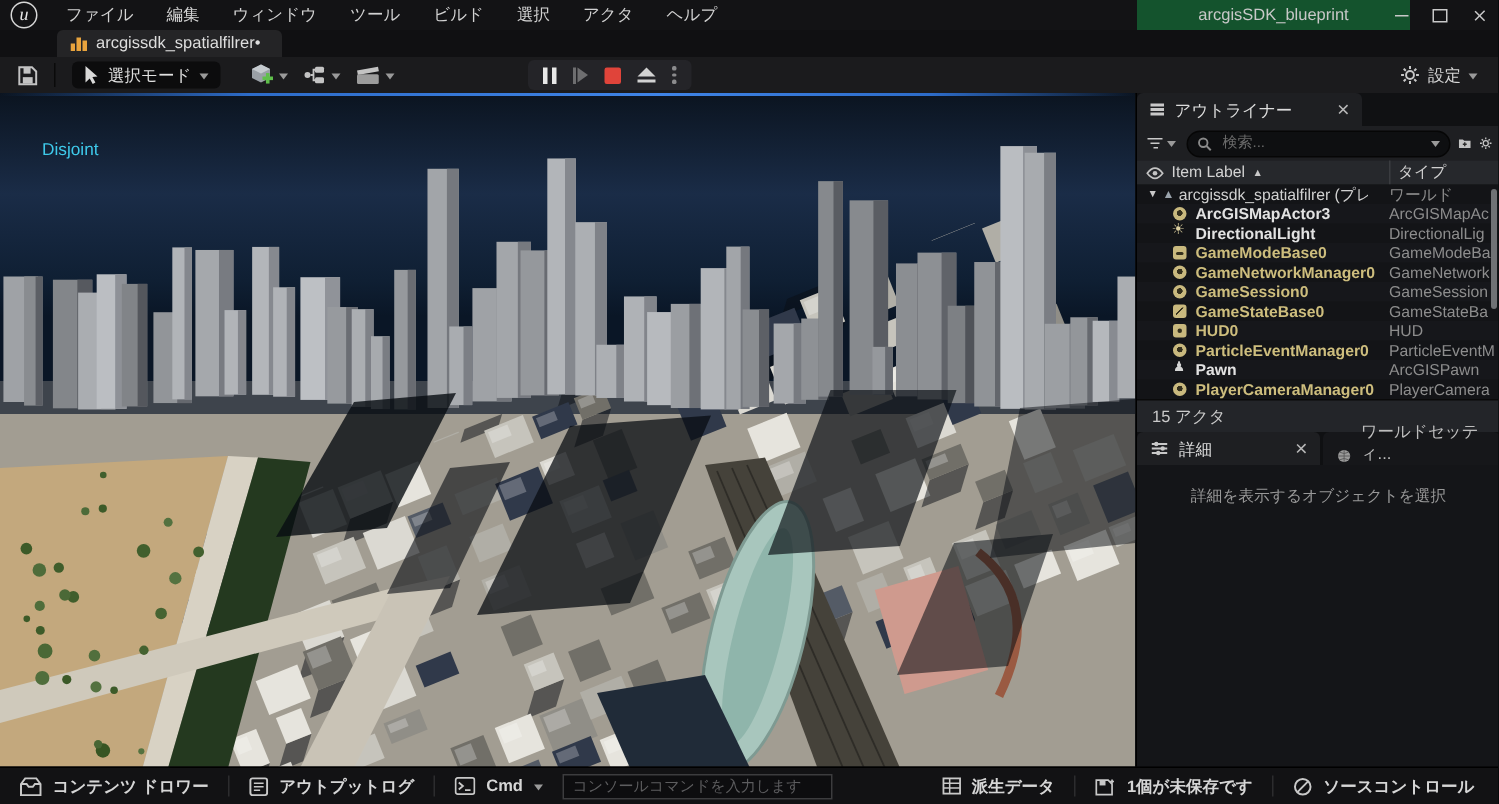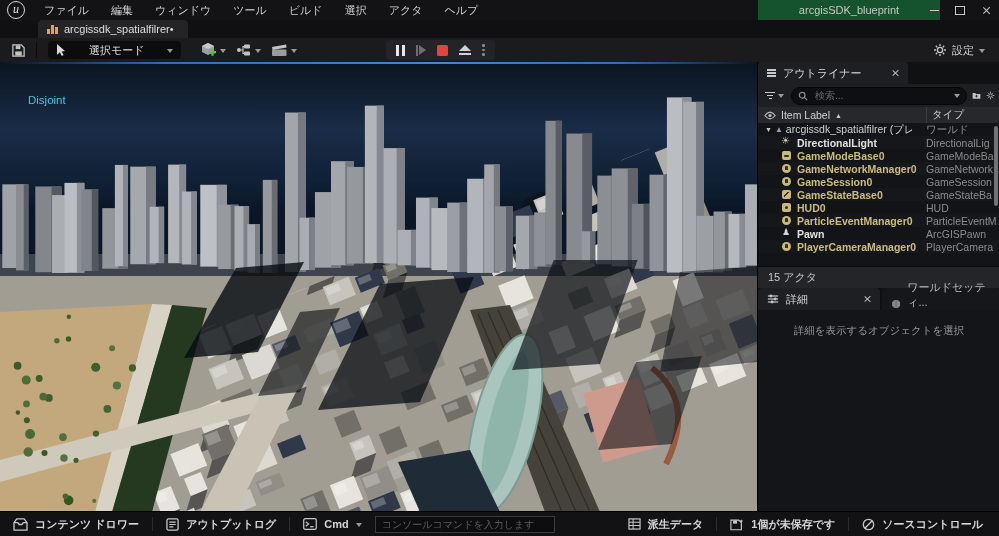--- a/index.html
+++ b/index.html
@@ -24,21 +24,21 @@
   .close-glyph::before{transform:rotate(45deg);}.close-glyph::after{transform:rotate(-45deg);}
   
   .tabrow{position:absolute;top:20px;left:0;right:0;height:18px;background:#101012;}
   .asset-tab{position:absolute;left:38px;top:0;height:18px;display:flex;align-items:center;gap:6px;
              background:#242426;padding:0 14px 0 9px;border-radius:4px 4px 0 0;color:#dedede;}
   
   .toolbar{position:absolute;top:38px;left:0;right:0;height:24px;background:#1b1b1d;border-bottom:1px solid #000;
            display:flex;align-items:center;}
   .tb-sep{width:1px;height:16px;background:#0a0a0a;margin:0 5px;}
   .ibtn{display:flex;align-items:center;gap:3px;padding:0 5px;height:20px;}
-  .pill{display:flex;align-items:center;gap:22px;background:#0c0c0d;border-radius:4px;height:18px;padding:0 8px;margin-left:6px;color:#e0e0e0;}
+  .pill{display:flex;align-items:center;gap:5px;background:#0c0c0d;border-radius:4px;height:18px;padding:0 8px;margin-left:6px;color:#e0e0e0;}
   .chv{width:0;height:0;border-left:3.5px solid transparent;border-right:3.5px solid transparent;border-top:4px solid #9a9a9a;margin-top:1px;}
   .play-group{display:flex;align-items:center;gap:11px;background:#242428;border-radius:4px;height:20px;padding:0 10px;margin-left:84px;}
   .pause-glyph{display:flex;gap:3px;}
   .pause-glyph i{display:block;width:3px;height:11px;background:#e8e8e8;}
   .step-glyph{display:flex;align-items:center;gap:1px;}
   .step-glyph i{display:block;width:2.5px;height:11px;background:#6e6e70;}
   .step-glyph u{display:block;width:0;height:0;border-top:5.5px solid transparent;border-bottom:5.5px solid transparent;border-left:7px solid #6e6e70;}
   .stop-glyph{width:11px;height:11px;background:#e0443a;border-radius:1.5px;}
   .eject-glyph{display:flex;flex-direction:column;align-items:center;gap:1.5px;}
   .eject-glyph u{display:block;width:0;height:0;border-left:6px solid transparent;border-right:6px solid transparent;border-bottom:6px solid #d2d2d2;}
@@ -707,20 +707,25 @@
     </div>
 
     <div class="rows">
       <div class="orow world-row">
         <span class="expander">▼</span>
         <span class="world-glyph">▲</span>
         <span class="wlabel">arcgissdk_spatialfilrer (プレイ中)</span>
         <span class="rtype">ワールド</span>
       </div>
 
+  <div class="orow">
+    <span class="ricon ic-camera"></span>
+    <span class="rlabel white">ArcGISMapActor3</span>
+    <span class="rtype">ArcGISMapAc</span>
+  </div>
 
   <div class="orow">
     <span class="ricon ic-sun"></span>
     <span class="rlabel white">DirectionalLight</span>
     <span class="rtype">DirectionalLig</span>
   </div>
 
   <div class="orow">
     <span class="ricon ic-gamepad"></span>
     <span class="rlabel yellow">GameModeBase0</span>

